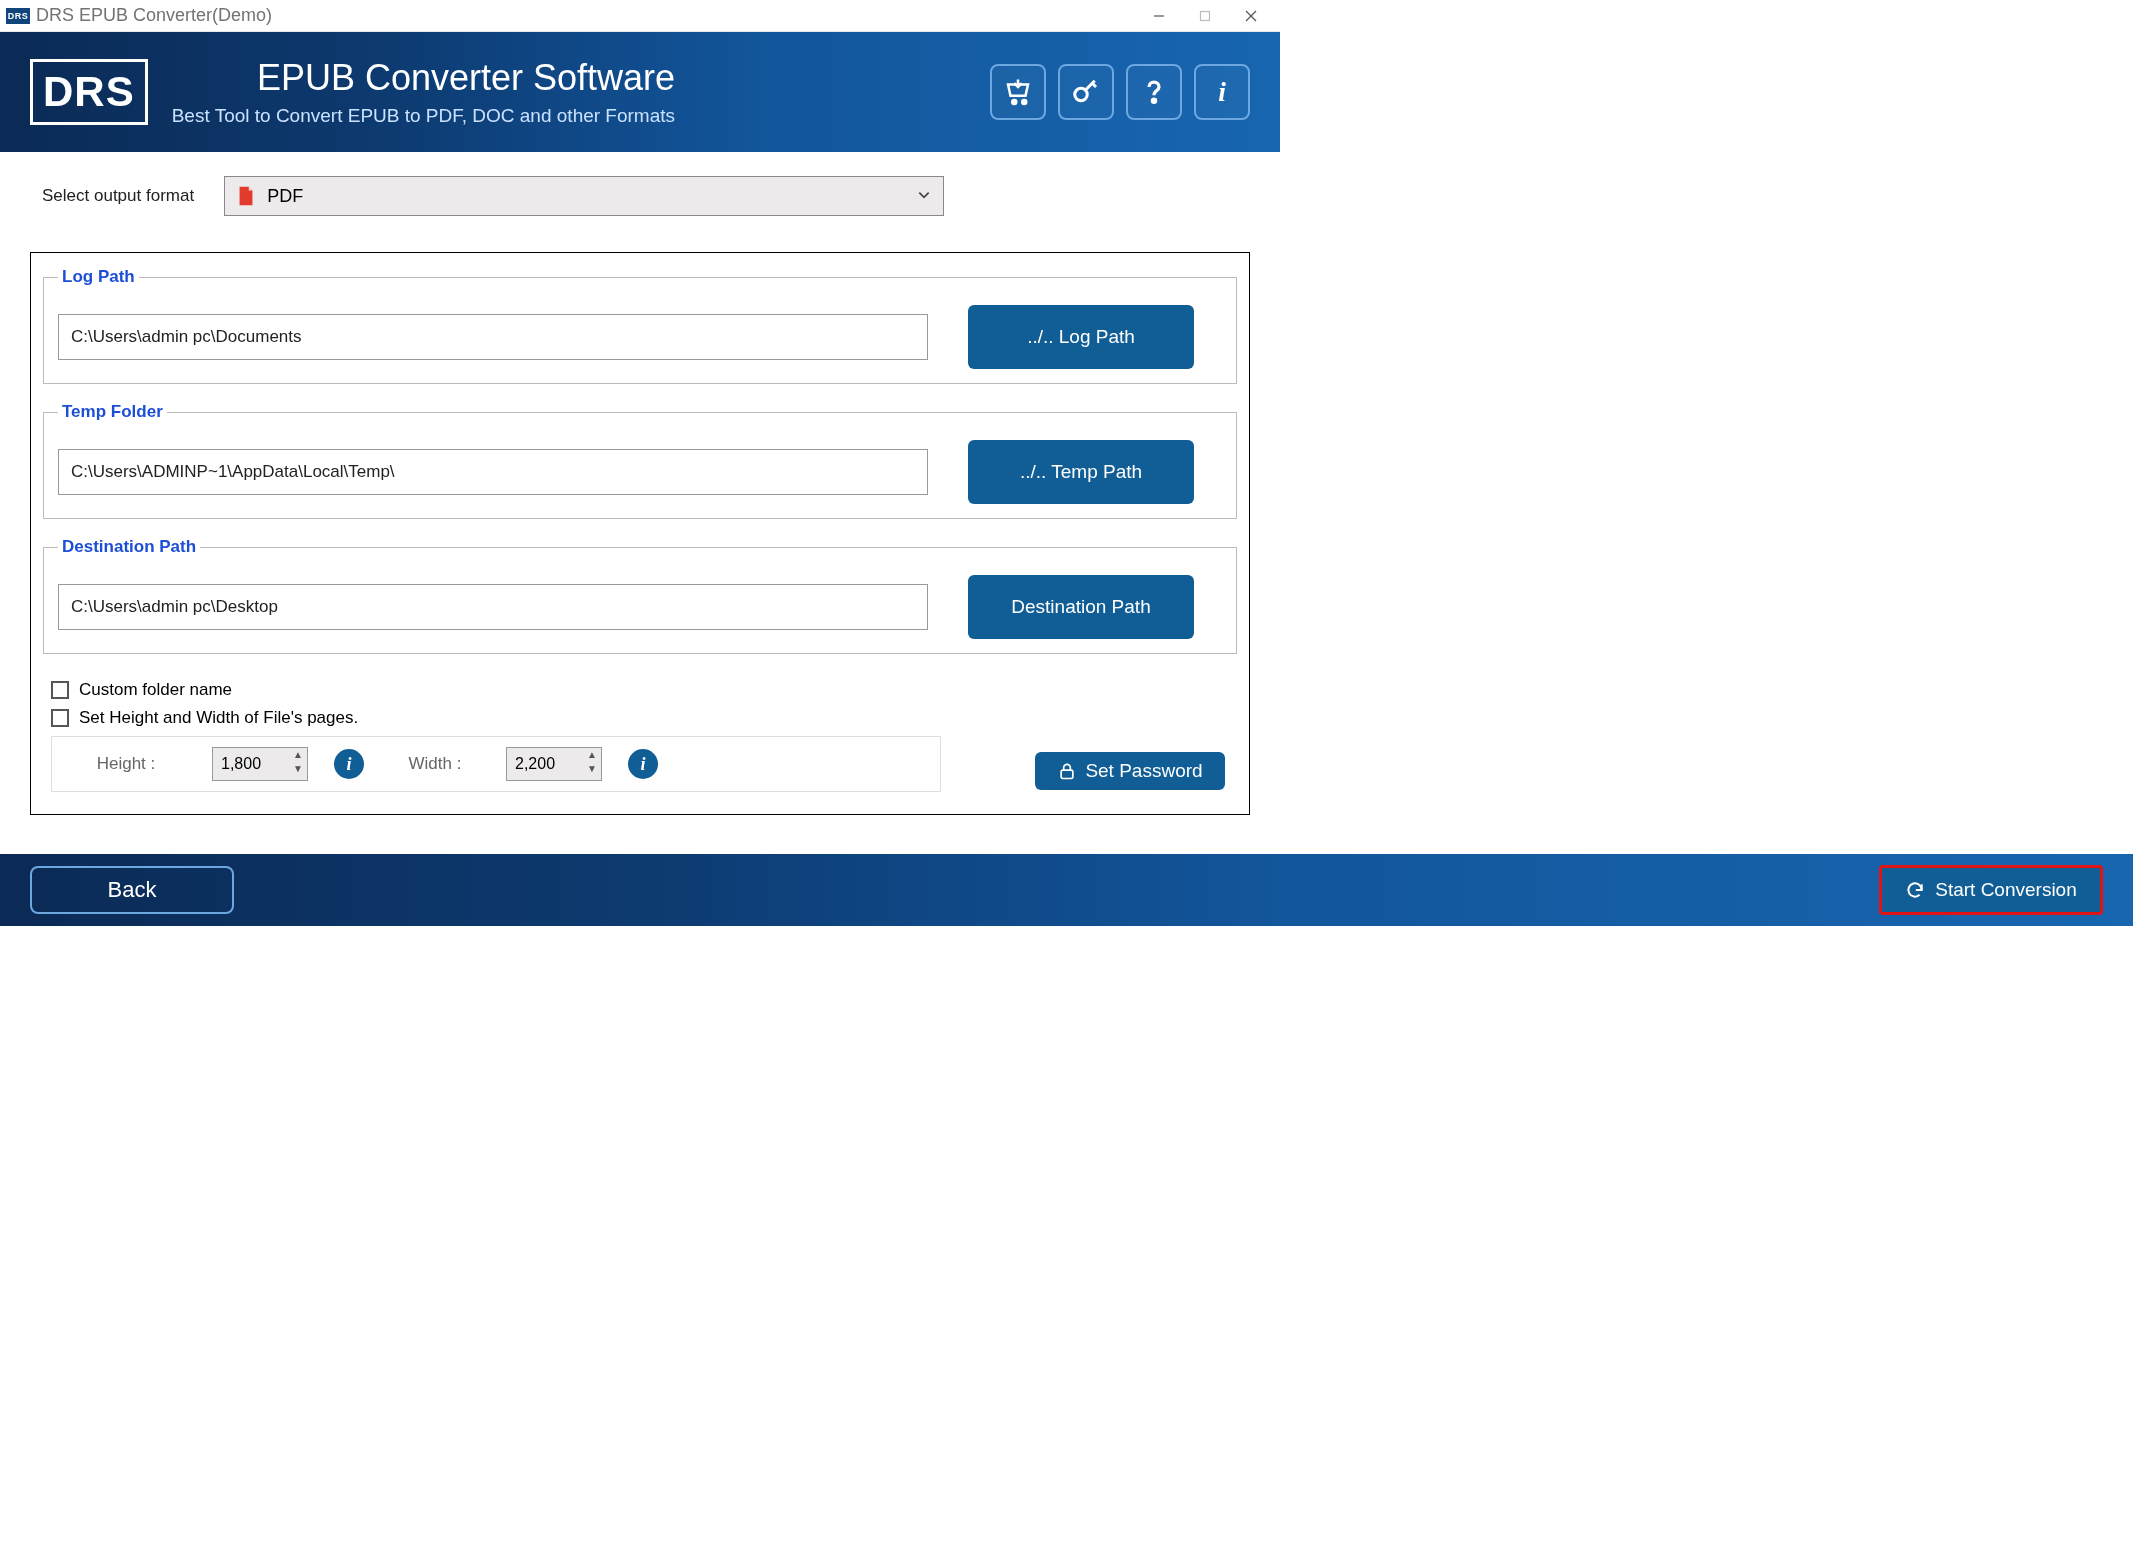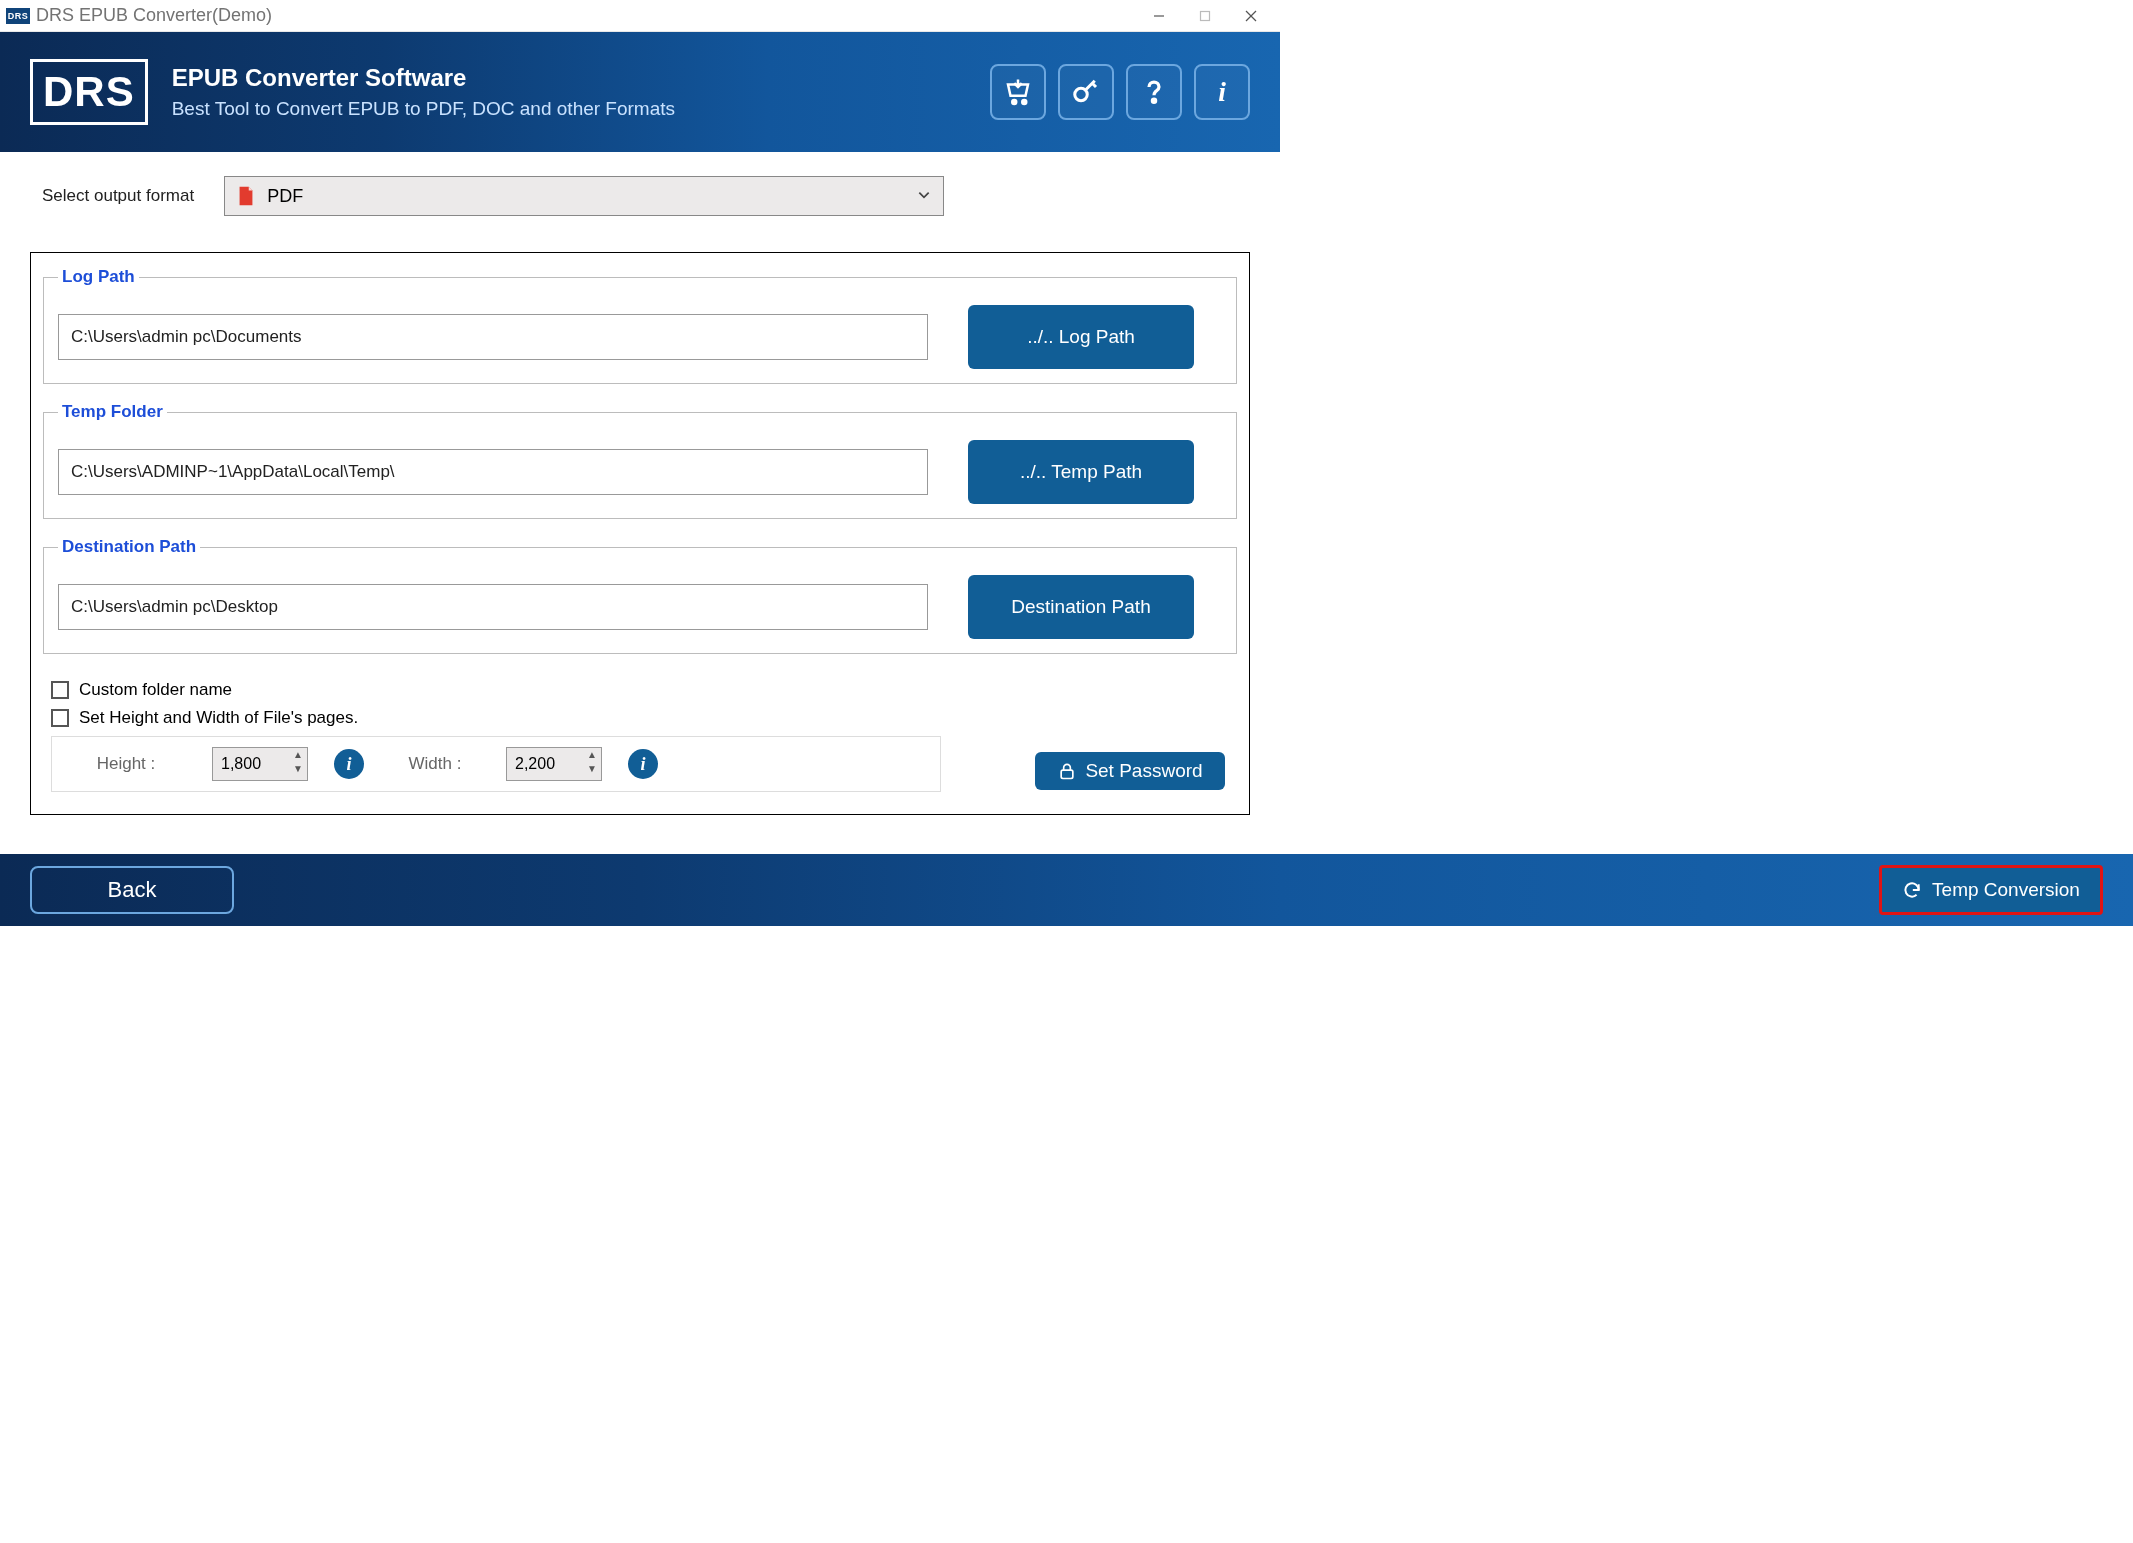--- a/index.html
+++ b/index.html
@@ -57,23 +57,24 @@
   }
   .banner-logo {
     border: 3px solid #fff;
     padding: 6px 10px;
     font-size: 42px;
     font-weight: 900;
     letter-spacing: 1px;
     margin-right: 24px;
   }
   .banner-text h1 {
-    font-size: 24px;
-    font-weight: 700;
+    font-size: 36px;
+    font-weight: 400;
     margin-bottom: 6px;
+    text-align: right;
   }
   .banner-text p {
     font-size: 19px;
     color: #c9e2ff;
     font-weight: 400;
   }
   .banner-spacer { flex: 1; }
   .banner-btns { display: flex; gap: 12px; }
   .banner-btn {
     width: 56px; height: 56px;
@@ -397,15 +398,15 @@
 </div>
 
 <div class="footer">
   <button class="footer-back">Back</button>
   <div class="footer-spacer"></div>
   <button class="footer-start">
     <svg viewBox="0 0 24 24" fill="none" stroke="#fff" stroke-width="2.4">
       <path d="M20 12a8 8 0 10-2.5 5.8"></path>
         <path d="M20 5v7h-7"></path>
     </svg>
-    <span>Temp Conversion</span>
+    <span>Start Conversion</span>
   </button>
 </div>
 
 </body></html>

